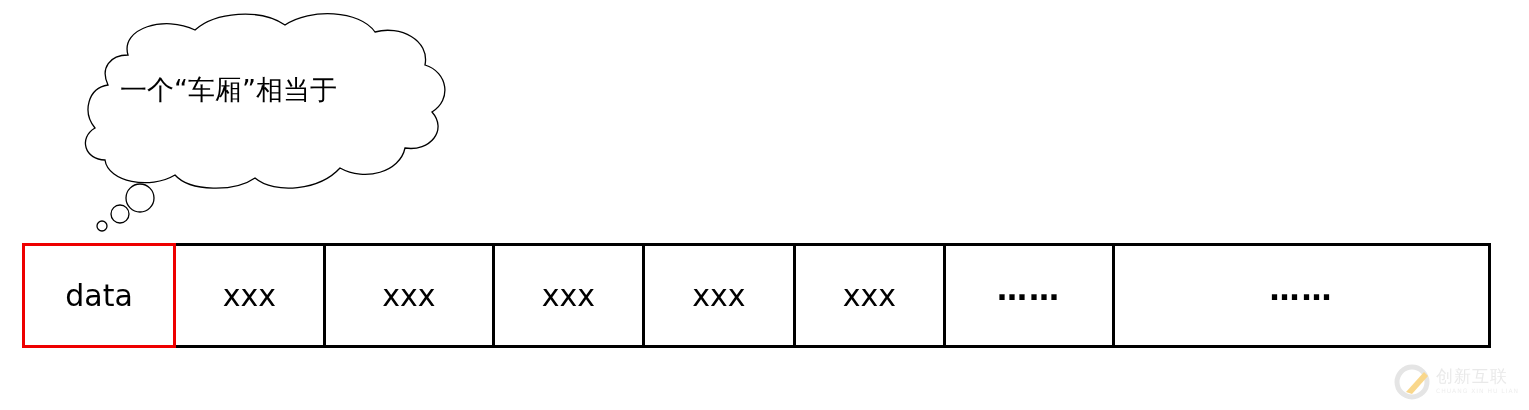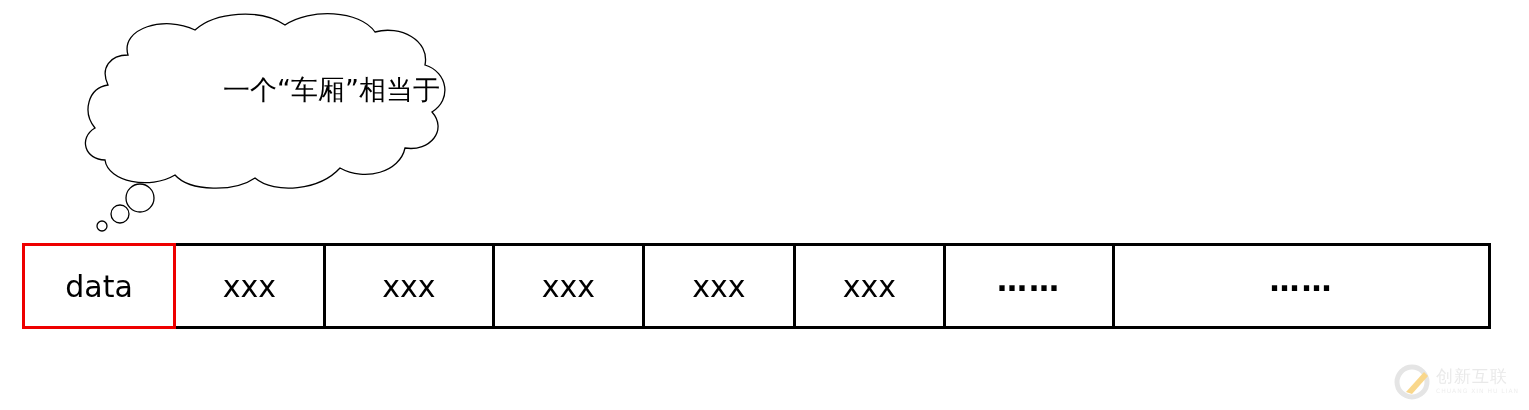--- a/index.html
+++ b/index.html
@@ -1,22 +1,22 @@
 <!DOCTYPE html>
 <html><head>
 <meta charset="utf-8">
 <style>
   html, body { margin:0; padding:0; background:#ffffff; }
   body { width:1529px; height:410px; position:relative; overflow:hidden;
          font-family:"DejaVu Sans", "Liberation Sans", sans-serif; }
   .cloud { position:absolute; left:0; top:0; width:470px; height:240px; }
-  .cloud-text { position:absolute; left:120px; top:70px; width:320px; text-align:right;
+  .cloud-text { position:absolute; left:120px; top:70px; width:320px; text-align:left;
                 font-size:27px; line-height:40px; color:#000; }
   .cloud-text .hl { color:#ff0000; }
-  .row { position:absolute; left:22px; top:243px; height:86px; width:1469px; }
+  .row { position:absolute; left:22px; top:243px; height:105px; width:1469px; }
   .cell { position:absolute; top:0; height:100%; box-sizing:border-box;
           border:3px solid #000; display:flex; align-items:center; justify-content:center;
           font-size:30px; color:#000; background:#fff; }
   .cell.first { border-color:#ee0000; z-index:2; }
   .cell .lbl { font-family:"DejaVu Sans", sans-serif; }
   .dots { letter-spacing:2px; font-weight:bold; font-size:30px; position:relative; top:-6px; }
   .wm { position:absolute; left:1392px; top:362px; width:130px; height:40px; opacity:0.55; }
   .wm-text { position:absolute; left:44px; top:3px; font-size:17px; color:#d8d8d8; letter-spacing:1px; }
   .wm-sub { position:absolute; left:44px; top:25px; font-size:6px; color:#e0e0e0; letter-spacing:1px; }
 </style>

